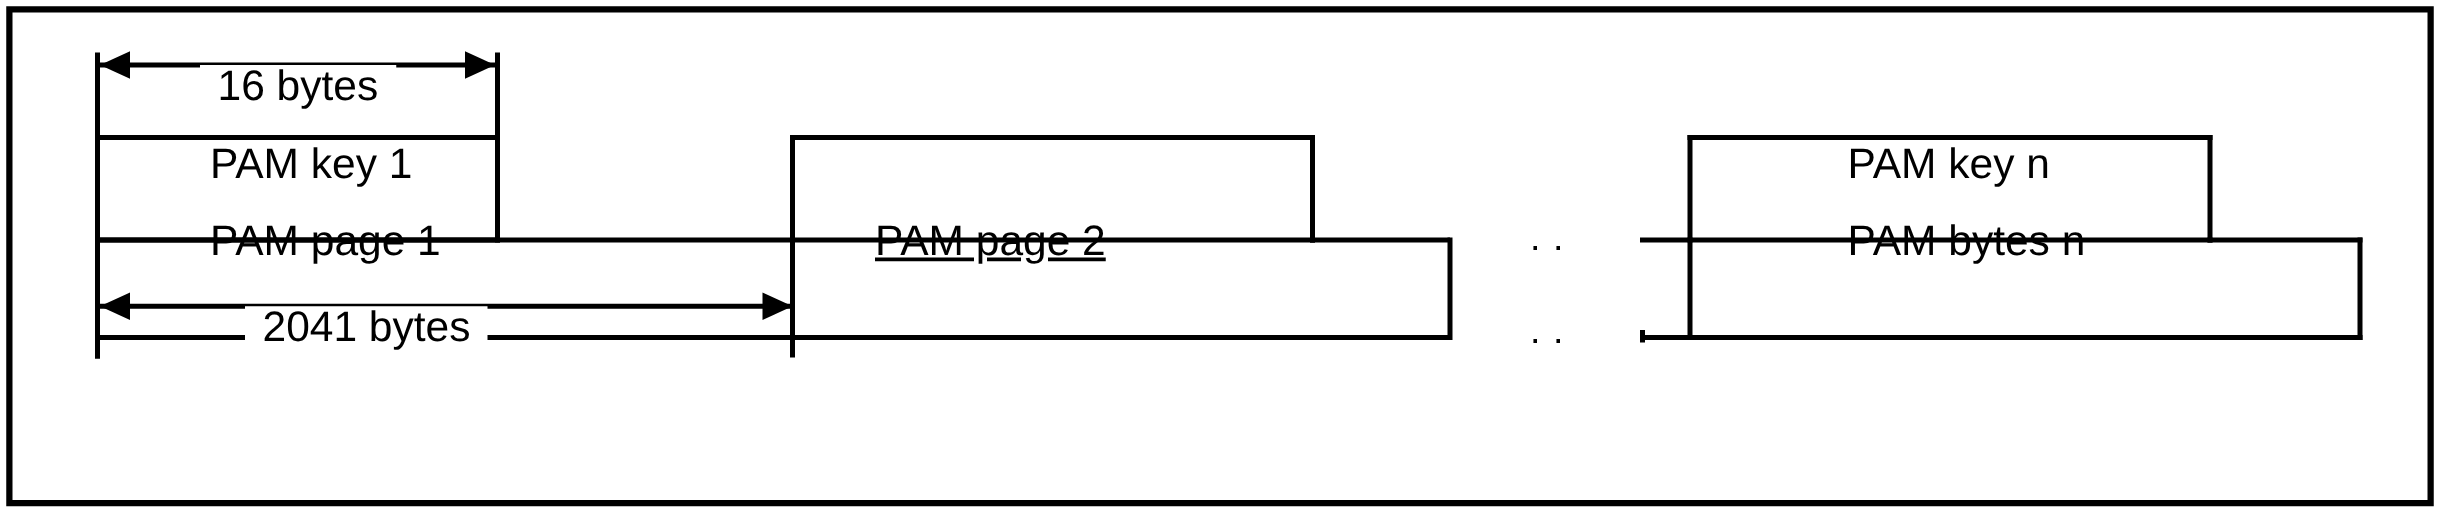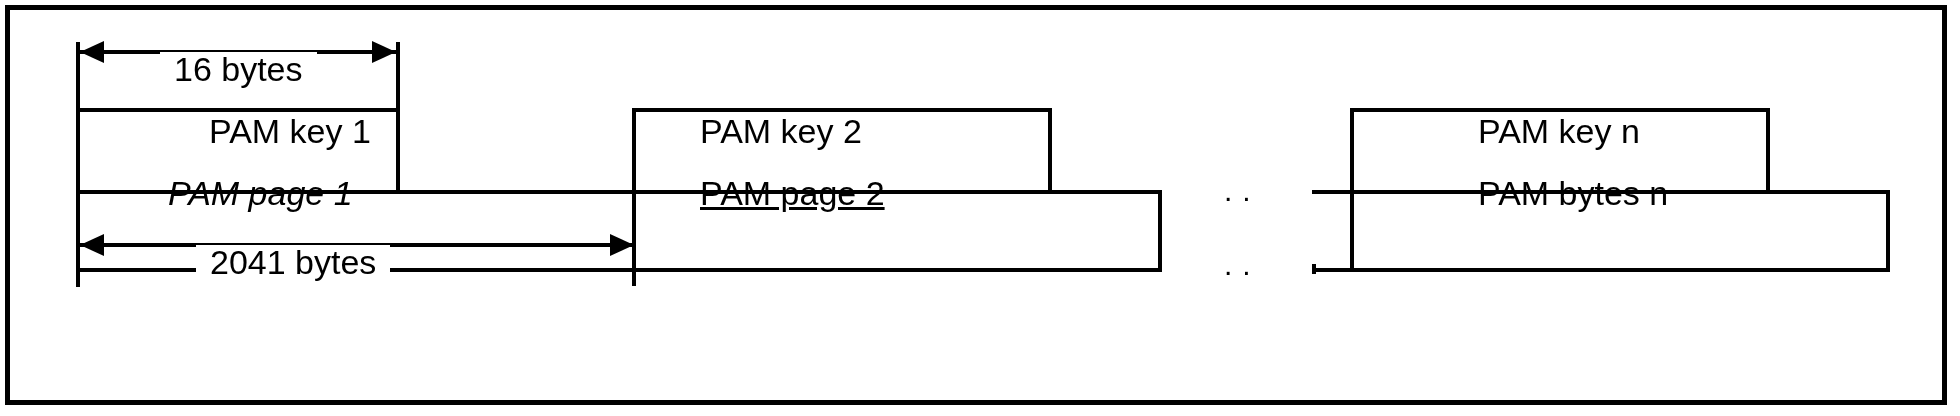--- a/index.html
+++ b/index.html
@@ -79,37 +79,36 @@
 
     <div class="hline" style="left:80px; top:50px; width:316px;"></div>
     <div class="arrowhead ah-left" style="left:80px; top:41px;"></div>
     <div class="arrowhead ah-right" style="left:372px; top:41px;"></div>
     <div class="dim-label" style="left:160px; top:52px;">16 bytes</div>
 
     <div class="vline" style="left:396px; top:42px; height:152px;"></div>
 
     <div class="hline" style="left:76px; top:108px; width:324px;"></div>
     <div class="hline" style="left:76px; top:190px; width:324px;"></div>
-    <div class="lbl" style="left:168px; top:114px;margin-left:41px;">PAM key 1</div>
+    <div class="lbl" style="left:168px; top:114px;">PAM key 1</div>
 
     <div class="hline" style="left:76px; top:190px; width:560px;"></div>
     <div class="hline" style="left:76px; top:268px; width:560px;"></div>
-    <div class="lbl" style="left:168px; top:176px;font-style:italic;">PAM page 1</div>
+    <div class="lbl" style="left:168px; top:176px;">PAM page 1</div>
 
     <div class="hline" style="left:80px; top:243px; width:556px;"></div>
     <div class="arrowhead ah-left" style="left:80px; top:234px;"></div>
     <div class="arrowhead ah-right" style="left:610px; top:234px;"></div>
     <div class="dim-label" style="left:196px; top:245px;">2041 bytes</div>
 
     <div class="vline" style="left:632px; top:108px; height:178px;"></div>
 
     <div class="hline" style="left:632px; top:108px; width:420px;"></div>
     <div class="hline" style="left:632px; top:190px; width:420px;"></div>
     <div class="vline" style="left:1048px; top:108px; height:86px;"></div>
-    <div class="lbl" style="left:700px; top:114px;">PAM key 2</div>
 
     <div class="hline" style="left:1048px; top:190px; width:112px;"></div>
     <div class="hline" style="left:632px; top:214px; width:0px;"></div>
     <div class="hline" style="left:632px; top:268px; width:528px;"></div>
     <div class="vline" style="left:1158px; top:190px; height:82px;"></div>
     <div class="lbl" style="left:700px; top:176px;text-decoration:underline;">PAM page 2</div>
 
     <div class="dots" style="left:1224px; top:176px;">..</div>
     <div class="dots" style="left:1224px; top:250px;">..</div>
 

